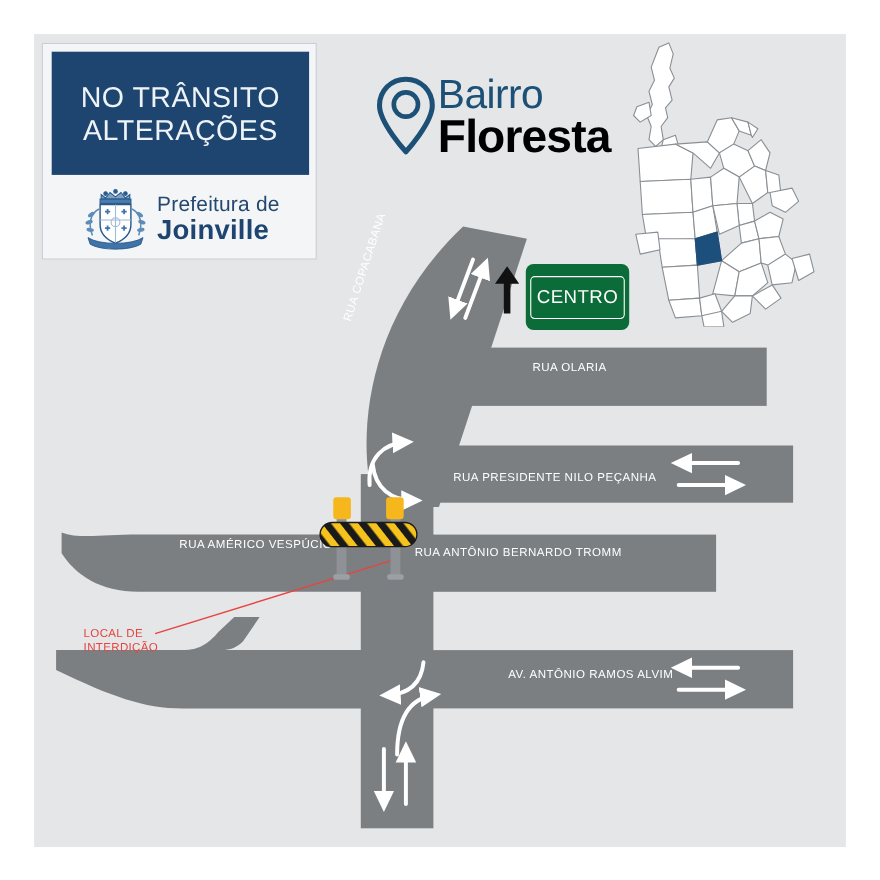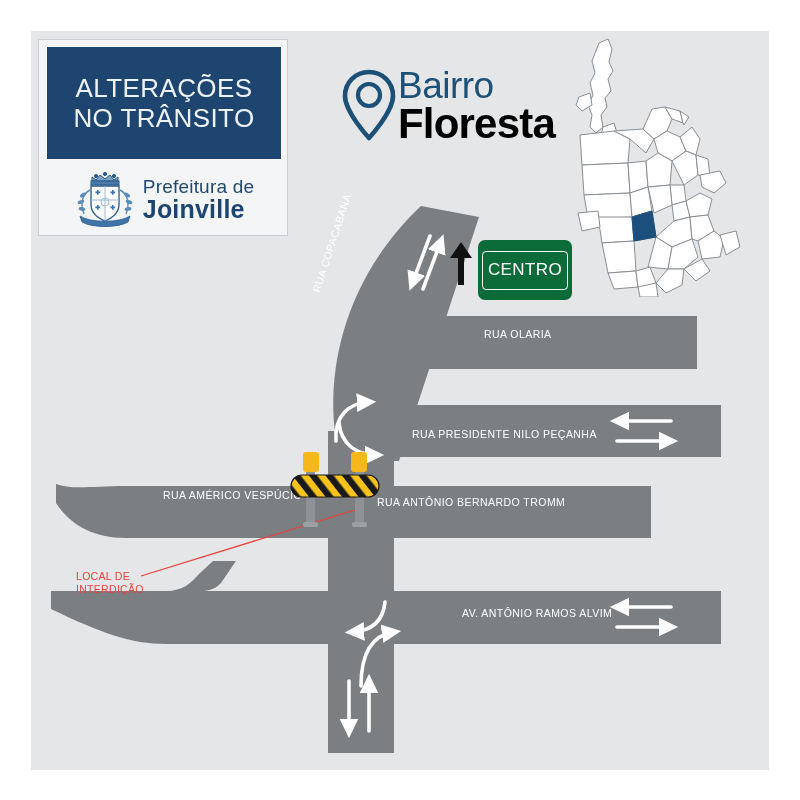--- a/index.html
+++ b/index.html
@@ -158,22 +158,22 @@
     <rect x="2" y="25" width="88" height="22" rx="11" fill="url(#hazard)" stroke="#1a1a1a" stroke-width="1.2"></rect>
   </svg>
 
   <div id="interd">
     <div>LOCAL DE</div>
     <div>INTERDIÇÃO</div>
   </div>
 
   <div id="badge">
     <div id="badge-blue">
+      <div class="l">NO TRÂNSITO</div>
       <div class="l">ALTERAÇÕES</div>
-      <div class="l">NO TRÂNSITO</div>
     </div>
     <div id="pref-row">
       <svg width="62" height="58" viewBox="0 0 62 58">
         <g stroke="#2a5a8c" fill="none" stroke-width="1">
 
           <path d="M18,11 L18,7 L22,10 L26,5 L31,9 L36,5 L40,10 L44,7 L44,11 Z" fill="#7fa3c6"></path>
           <rect x="17" y="11" width="28" height="4" fill="#4a7cab"></rect>
           <circle cx="22" cy="6" r="1.6" fill="#2a5a8c"></circle>
           <circle cx="31" cy="4" r="1.6" fill="#2a5a8c"></circle>
           <circle cx="40" cy="6" r="1.6" fill="#2a5a8c"></circle>

